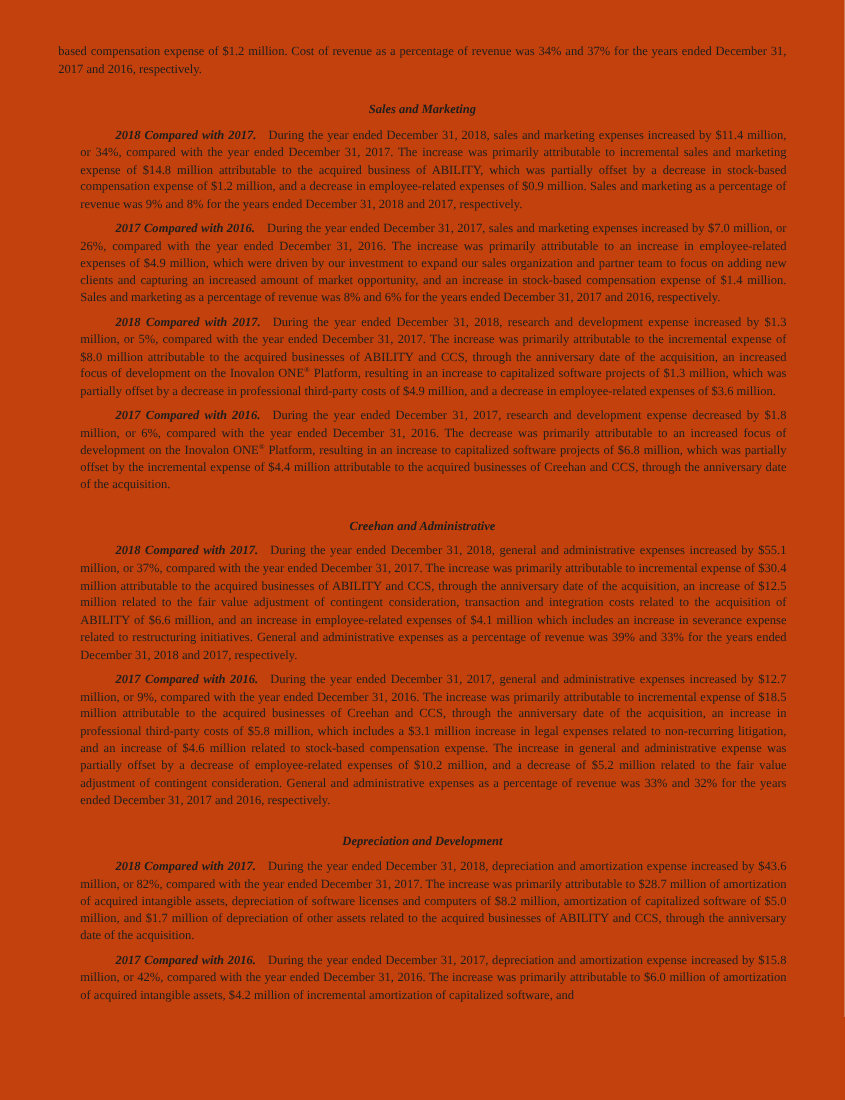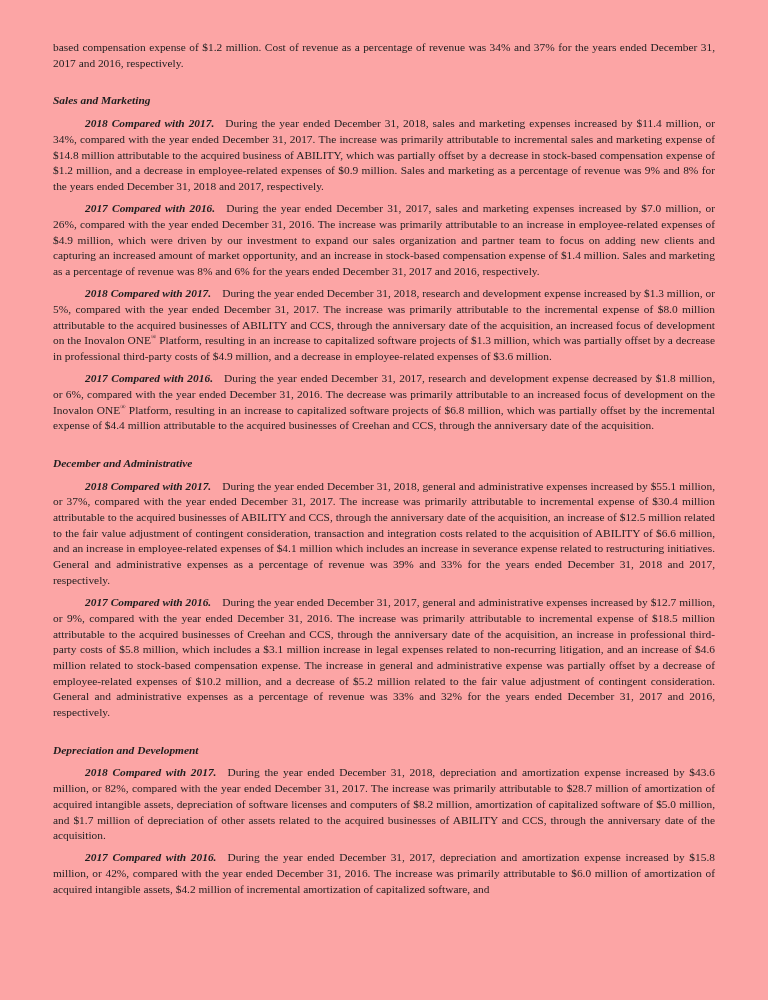--- a/index.html
+++ b/index.html
@@ -2,42 +2,43 @@
 <html><head>
 <meta charset="utf-8">
 <style>
   * { margin: 0; padding: 0; box-sizing: border-box; }
   html, body { background: #e8e8e8; }
   .page {
     position: relative;
     width: 768px;
     height: 1000px;
     margin: 0 auto;
-    background: #fca5a5;
+    background: #c2410c;
     color: #1e1e1e;
     font-family: "Liberation Serif", "DejaVu Serif", serif;
     font-size: 11.4px;
     line-height: 15.7px;
     padding: 40px 53px 0 53px;
     overflow: hidden;
   }
   .page p {
     text-align: justify;
     margin: 0 0 6.5px 0;
   }
   .page p.indent {
     text-indent: 32px;
+    margin-left: 20px;
   }
   .section-heading {
     font-size: 11.4px;
     line-height: 15.7px;
     font-weight: bold;
     font-style: italic;
     margin: 22px 0 7px 0;
-    text-align: left;
+    text-align: center;
   }
   .lead {
     font-weight: bold;
     font-style: italic;
     padding-right: 11px;
   }
   sup {
     font-size: 7px;
     line-height: 0;
     vertical-align: super;
@@ -58,21 +59,21 @@
 
   <p>based compensation expense of $1.2 million. Cost of revenue as a percentage of revenue was 34% and 37% for the years ended December 31, 2017 and 2016, respectively.</p>
 
   <h2 class="section-heading">Sales and Marketing</h2>
   <p class="indent"><span class="lead">2018 Compared with 2017.</span><span>During the year ended December 31, 2018, sales and marketing expenses increased by $11.4 million, or 34%, compared with the year ended December 31, 2017. The increase was primarily attributable to incremental sales and marketing expense of $14.8 million attributable to the acquired business of ABILITY, which was partially offset by a decrease in stock-based compensation expense of $1.2 million, and a decrease in employee-related expenses of $0.9 million. Sales and marketing as a percentage of revenue was 9% and 8% for the years ended December 31, 2018 and 2017, respectively.</span></p>
   <p class="indent"><span class="lead">2017 Compared with 2016.</span><span>During the year ended December 31, 2017, sales and marketing expenses increased by $7.0 million, or 26%, compared with the year ended December 31, 2016. The increase was primarily attributable to an increase in employee-related expenses of $4.9 million, which were driven by our investment to expand our sales organization and partner team to focus on adding new clients and capturing an increased amount of market opportunity, and an increase in stock-based compensation expense of $1.4 million. Sales and marketing as a percentage of revenue was 8% and 6% for the years ended December 31, 2017 and 2016, respectively.</span></p>
 
   <p class="indent"><span class="lead">2018 Compared with 2017.</span><span>During the year ended December 31, 2018, research and development expense increased by $1.3 million, or 5%, compared with the year ended December 31, 2017. The increase was primarily attributable to the incremental expense of $8.0 million attributable to the acquired businesses of ABILITY and CCS, through the anniversary date of the acquisition, an increased focus of development on the Inovalon ONE<sup>®</sup> Platform, resulting in an increase to capitalized software projects of $1.3 million, which was partially offset by a decrease in professional third-party costs of $4.9 million, and a decrease in employee-related expenses of $3.6 million.</span></p>
   <p class="indent"><span class="lead">2017 Compared with 2016.</span><span>During the year ended December 31, 2017, research and development expense decreased by $1.8 million, or 6%, compared with the year ended December 31, 2016. The decrease was primarily attributable to an increased focus of development on the Inovalon ONE<sup>®</sup> Platform, resulting in an increase to capitalized software projects of $6.8 million, which was partially offset by the incremental expense of $4.4 million attributable to the acquired businesses of Creehan and CCS, through the anniversary date of the acquisition.</span></p>
 
-  <h2 class="section-heading">December and Administrative</h2>
+  <h2 class="section-heading">Creehan and Administrative</h2>
   <p class="indent"><span class="lead">2018 Compared with 2017.</span><span>During the year ended December 31, 2018, general and administrative expenses increased by $55.1 million, or 37%, compared with the year ended December 31, 2017. The increase was primarily attributable to incremental expense of $30.4 million attributable to the acquired businesses of ABILITY and CCS, through the anniversary date of the acquisition, an increase of $12.5 million related to the fair value adjustment of contingent consideration, transaction and integration costs related to the acquisition of ABILITY of $6.6 million, and an increase in employee-related expenses of $4.1 million which includes an increase in severance expense related to restructuring initiatives. General and administrative expenses as a percentage of revenue was 39% and 33% for the years ended December 31, 2018 and 2017, respectively.</span></p>
   <p class="indent"><span class="lead">2017 Compared with 2016.</span><span>During the year ended December 31, 2017, general and administrative expenses increased by $12.7 million, or 9%, compared with the year ended December 31, 2016. The increase was primarily attributable to incremental expense of $18.5 million attributable to the acquired businesses of Creehan and CCS, through the anniversary date of the acquisition, an increase in professional third-party costs of $5.8 million, which includes a $3.1 million increase in legal expenses related to non-recurring litigation, and an increase of $4.6 million related to stock-based compensation expense. The increase in general and administrative expense was partially offset by a decrease of employee-related expenses of $10.2 million, and a decrease of $5.2 million related to the fair value adjustment of contingent consideration. General and administrative expenses as a percentage of revenue was 33% and 32% for the years ended December 31, 2017 and 2016, respectively.</span></p>
 
   <h2 class="section-heading">Depreciation and Development</h2>
   <p class="indent"><span class="lead">2018 Compared with 2017.</span><span>During the year ended December 31, 2018, depreciation and amortization expense increased by $43.6 million, or 82%, compared with the year ended December 31, 2017. The increase was primarily attributable to $28.7 million of amortization of acquired intangible assets, depreciation of software licenses and computers of $8.2 million, amortization of capitalized software of $5.0 million, and $1.7 million of depreciation of other assets related to the acquired businesses of ABILITY and CCS, through the anniversary date of the acquisition.</span></p>
   <p class="indent"><span class="lead">2017 Compared with 2016.</span><span>During the year ended December 31, 2017, depreciation and amortization expense increased by $15.8 million, or 42%, compared with the year ended December 31, 2016. The increase was primarily attributable to $6.0 million of amortization of acquired intangible assets, $4.2 million of incremental amortization of capitalized software, and</span></p>
 
 
 </div>
 

